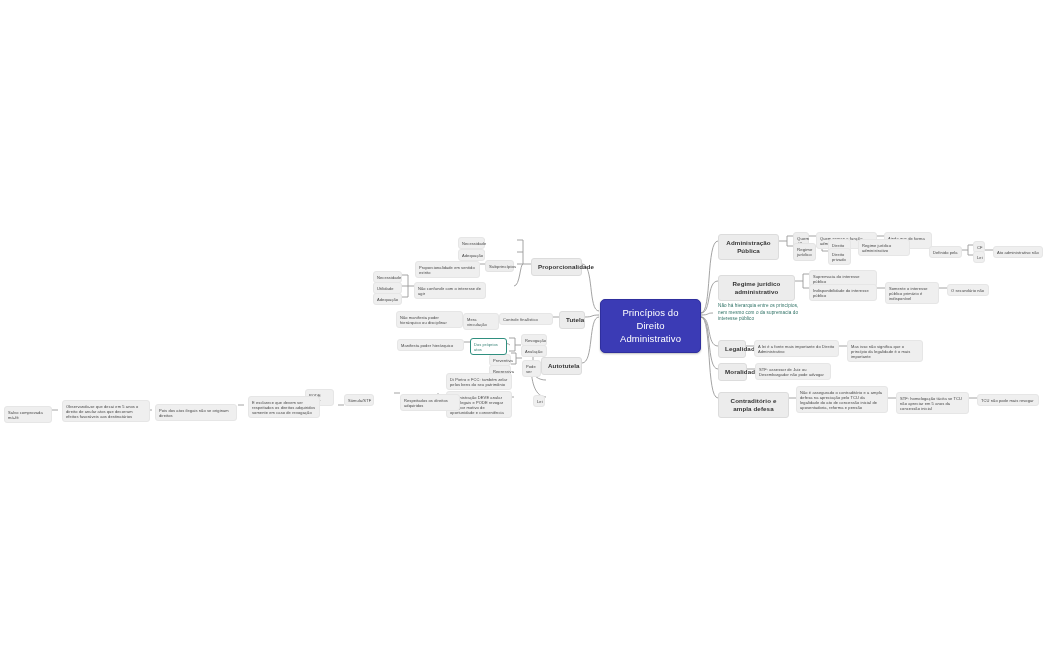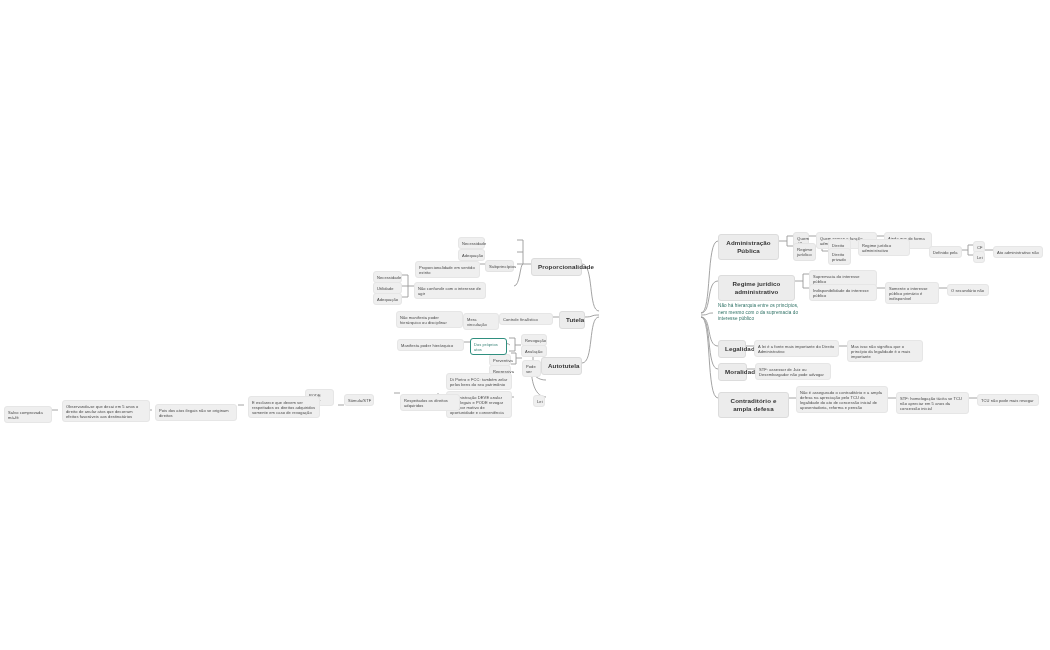--- a/index.html
+++ b/index.html
@@ -115,20 +115,21 @@
       <path d="M438 393 v 12"></path>
       <path d="M400 393 h -6"></path>
       <path d="M438 405 h -6"></path>
       <path d="M344 405 h -6"></path>
       <path d="M244 405 h -6"></path>
       <path d="M152 410 h -6"></path>
       <path d="M58 410 h -6"></path>
     </g>
   </svg>
 
+  <div class="node root" style="left:600px;top:299px;width:101px;">Princípios do Direito Administrativo</div>
 
   <div class="node l1" style="left:718px;top:234px;width:61px;">Administração Pública</div>
   <div class="node l2" style="left:793px;top:232px;width:16px;">Quem é?</div>
   <div class="node l3" style="left:816px;top:232px;width:61px;">Quem exerce a função administrativa</div>
   <div class="node l3" style="left:884px;top:232px;width:48px;">Ainda que de forma atípica</div>
   <div class="node l2" style="left:793px;top:243px;width:23px;">Regime jurídico</div>
   <div class="node l3" style="left:828px;top:239px;width:23px;">Direito público</div>
   <div class="node l3" style="left:858px;top:239px;width:52px;">Regime jurídico administrativo</div>
   <div class="node l3" style="left:828px;top:248px;width:23px;">Direito privado</div>
   <div class="node l3" style="left:929px;top:246px;width:33px;">Definido pela</div>

